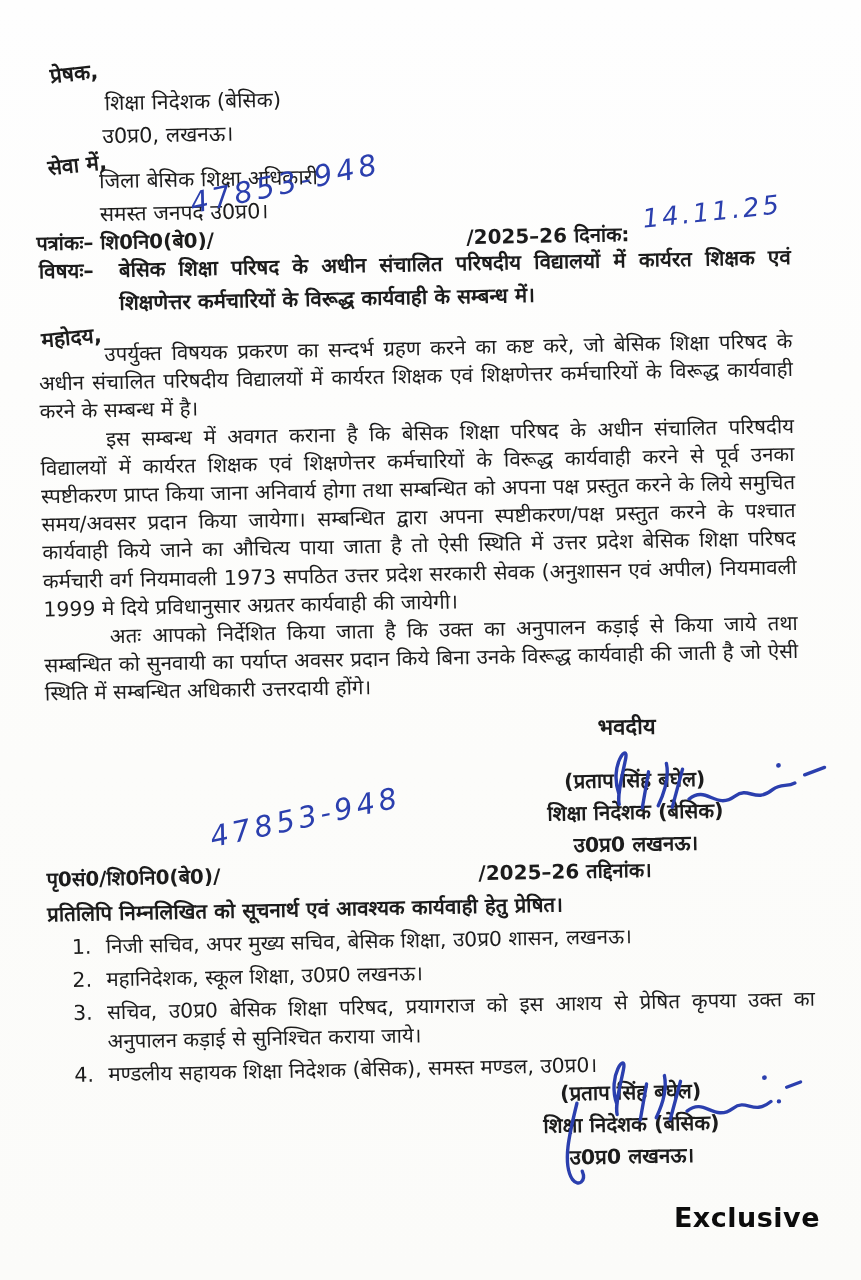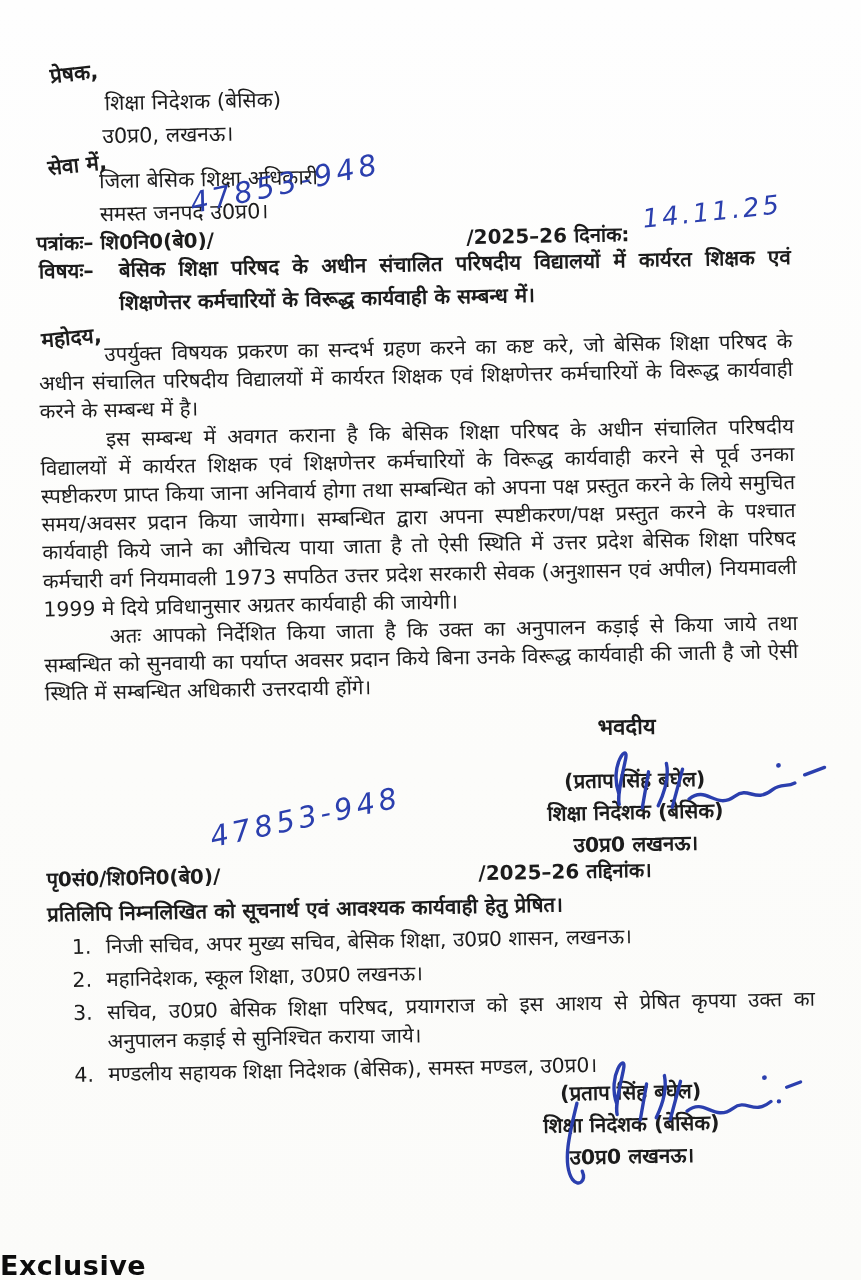--- a/index.html
+++ b/index.html
@@ -50,24 +50,23 @@
   .sig-block { width: 300px; text-align: center; font-weight: bold; font-size: 20.5px; line-height: 32px; }
   .sig-ink { position: absolute; pointer-events: none; }
 
   .copy-list { width: 742px; font-size: 20.5px; line-height: 29px; }
   .copy-item { display: flex; margin-bottom: 4px; }
   .copy-item .num { flex: 0 0 34px; }
   .copy-item .txt { flex: 1; text-align: justify; }
 
   .footer-brand {
     position: absolute; left: 0; top: 1202px; width: 820px;
-    text-align: left; font-weight: bold; font-size: 27px;
+    text-align: right; font-weight: bold; font-size: 27px;
     letter-spacing: 0.5px; color: #0c0c0c;
     font-family: "DejaVu Sans", "Liberation Sans", sans-serif;
-    margin-top: 48px;
   }
 </style>
 </head>
 <body>
 
 <div class="page">
   <div class="doc">
 
     <div class="abs hdr-label" style="left:62px; top:54px;">प्रेषक,</div>
     <div class="abs t21" style="left:115px; top:82px;">शिक्षा निदेशक (बेसिक)</div>

